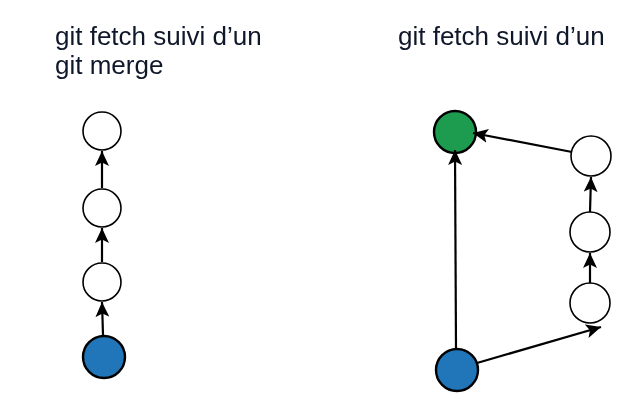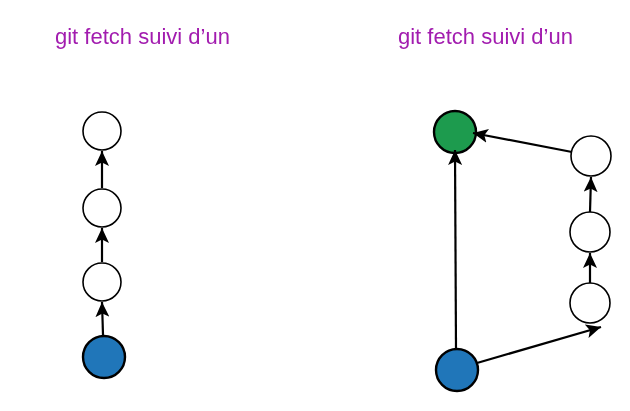--- a/index.html
+++ b/index.html
@@ -10,22 +10,22 @@
   .canvas {
     position: relative;
     width: 630px;
     height: 411px;
     background: #ffffff;
     overflow: hidden;
     font-family: "Liberation Sans", sans-serif;
   }
   .diagram-title {
     position: absolute;
-    color: #a21caf;
-    font-size: 22px;
+    color: #0f172a;
+    font-size: 26px;
     line-height: 29px;
     letter-spacing: 0px;
     white-space: nowrap;
   }
   .diagram-title.left  { left: 55px;  top: 22px; }
   .diagram-title.right { left: 398px; top: 22px; }
   .graph-svg {
     position: absolute;
     left: 0;
     top: 0;
@@ -37,20 +37,21 @@
   .node-remote { stroke-width: 1.6px; }
   .node-colored { stroke-width: 2.4px; }
 </style>
 </head>
 <body>
 
 <div class="canvas">
 
   <div class="diagram-title left">
     <div>git fetch suivi d’un</div>
+    <div>git merge</div>
   </div>
 
   <div class="diagram-title right">
     <div>git fetch suivi d’un</div>
   </div>
 
   <svg class="graph-svg" width="630" height="411" viewBox="0 0 630 411">
     <defs>
       <marker id="arrowhead" markerUnits="userSpaceOnUse" markerWidth="16" markerHeight="14" refX="15" refY="7" orient="auto">
         <path d="M0,0 L15,7 L0,14 L3.5,7 Z" fill="#000000"></path>

